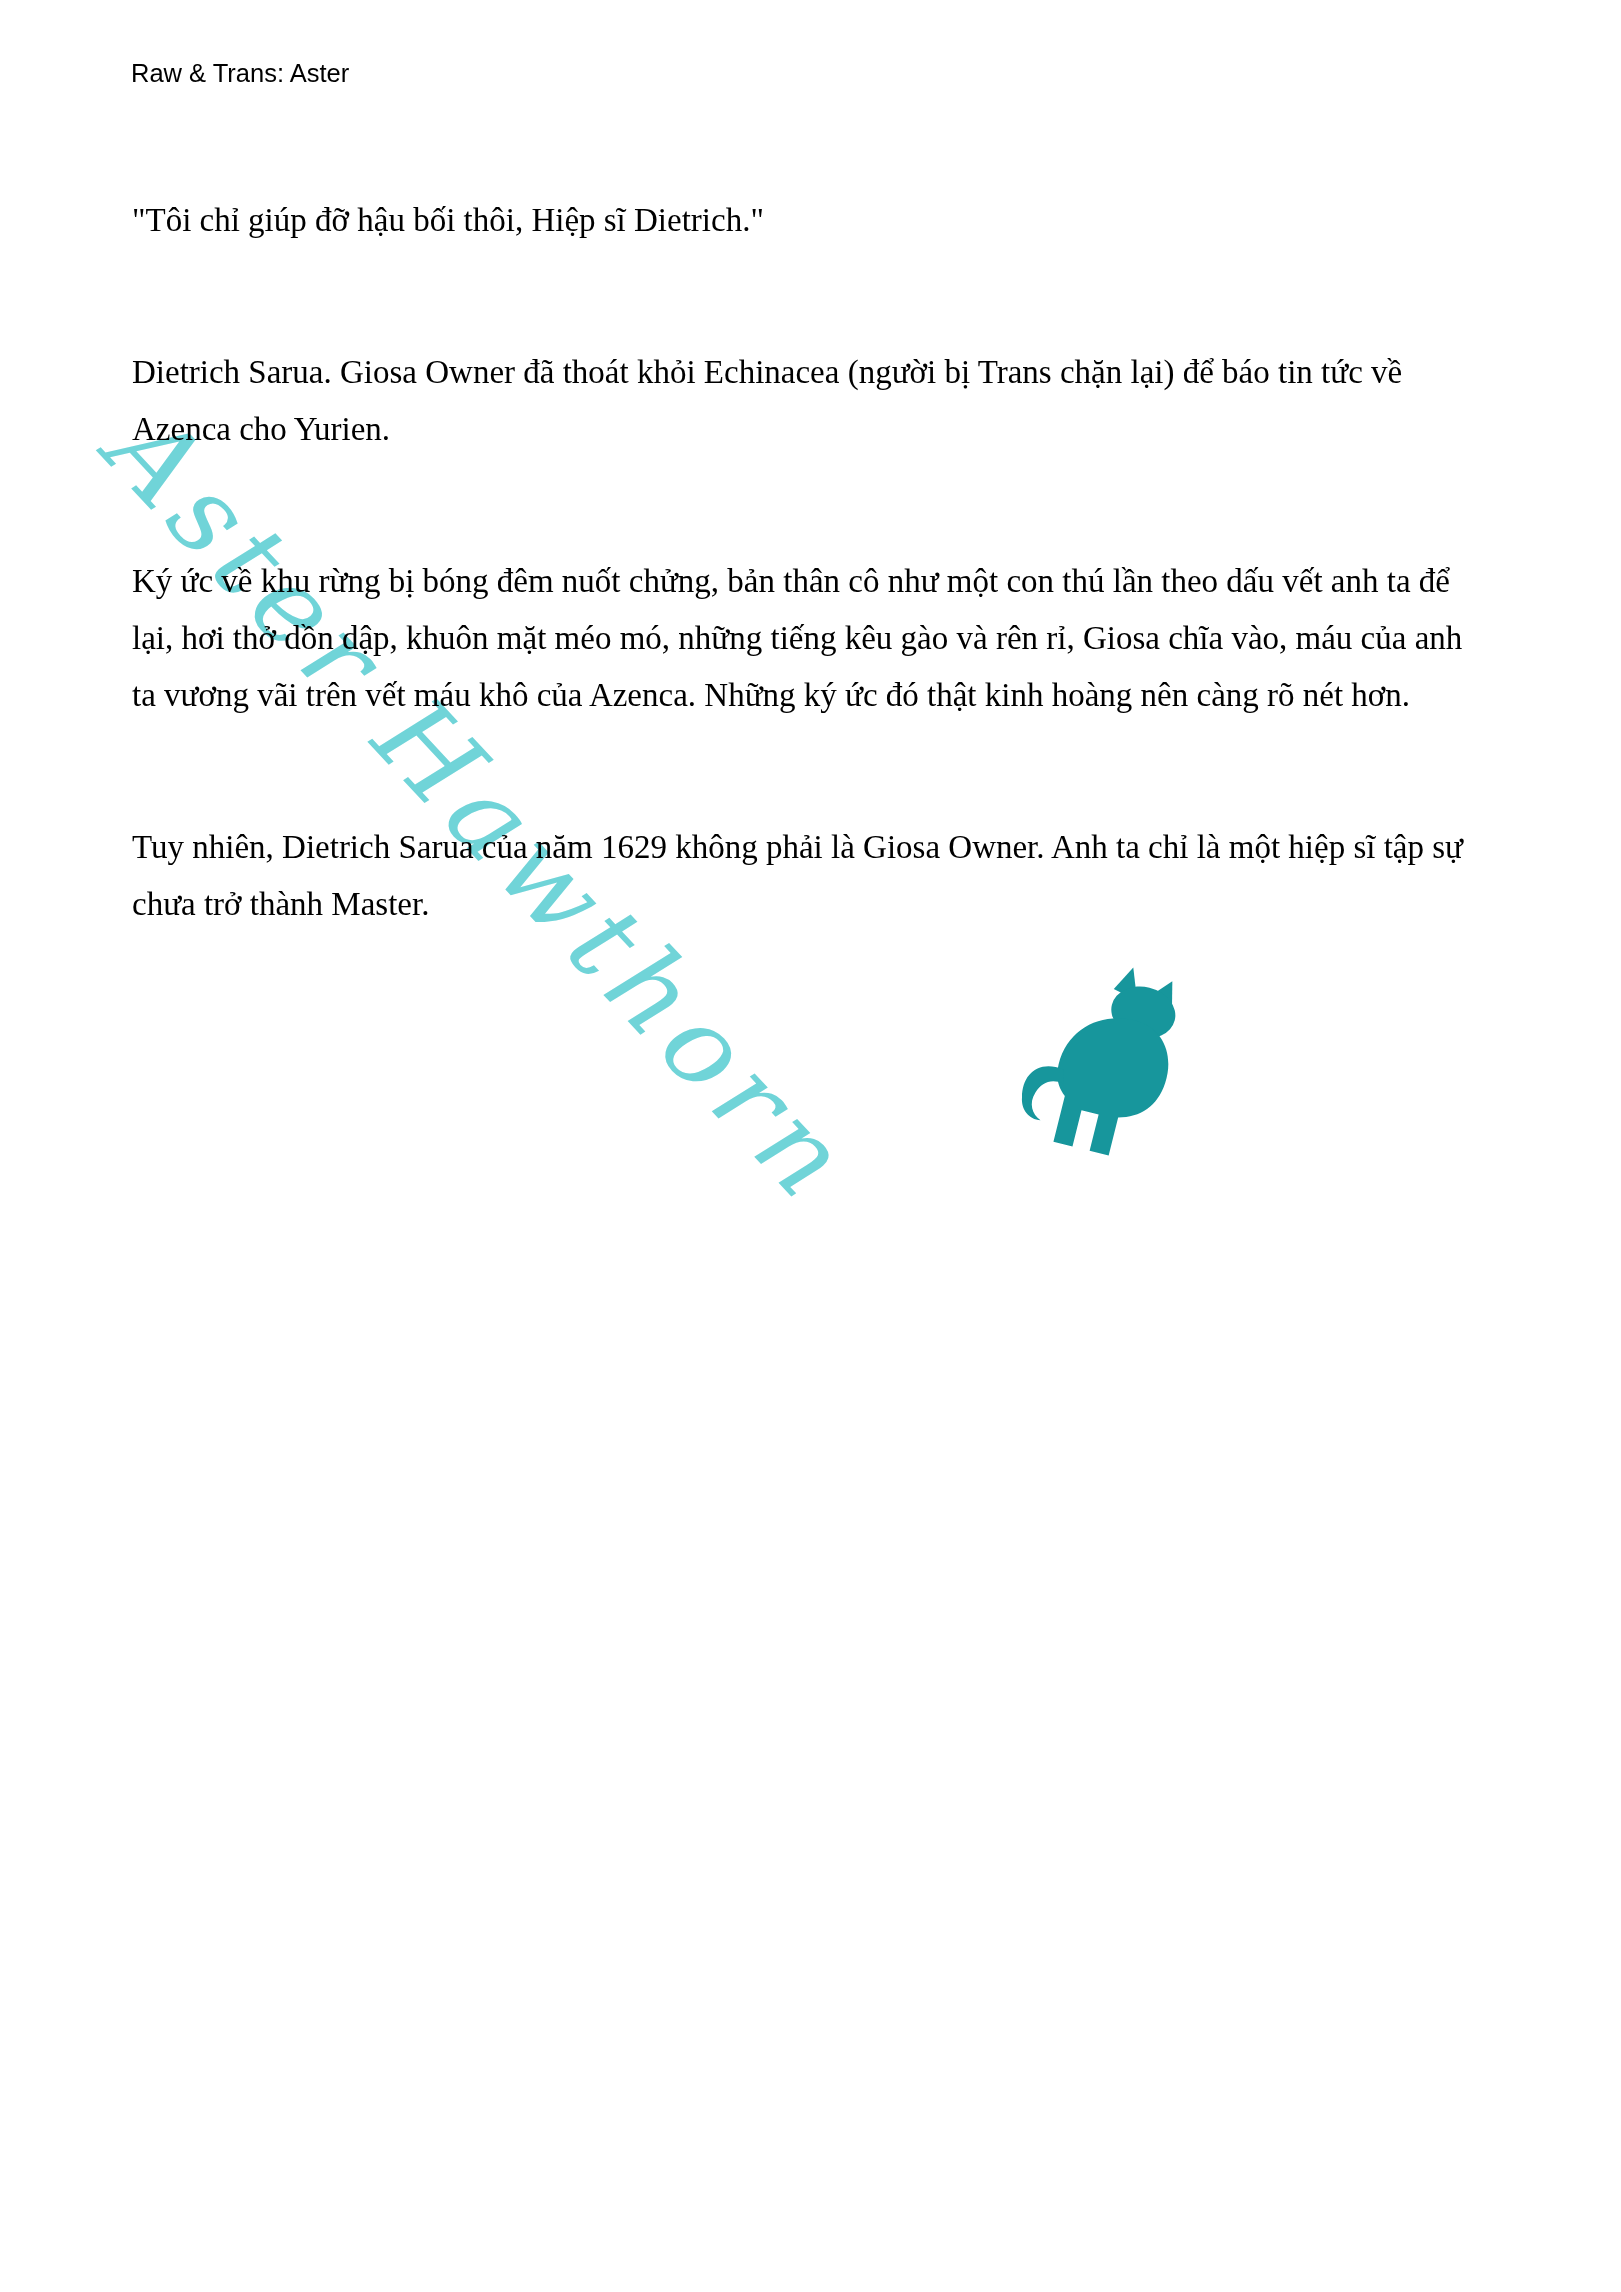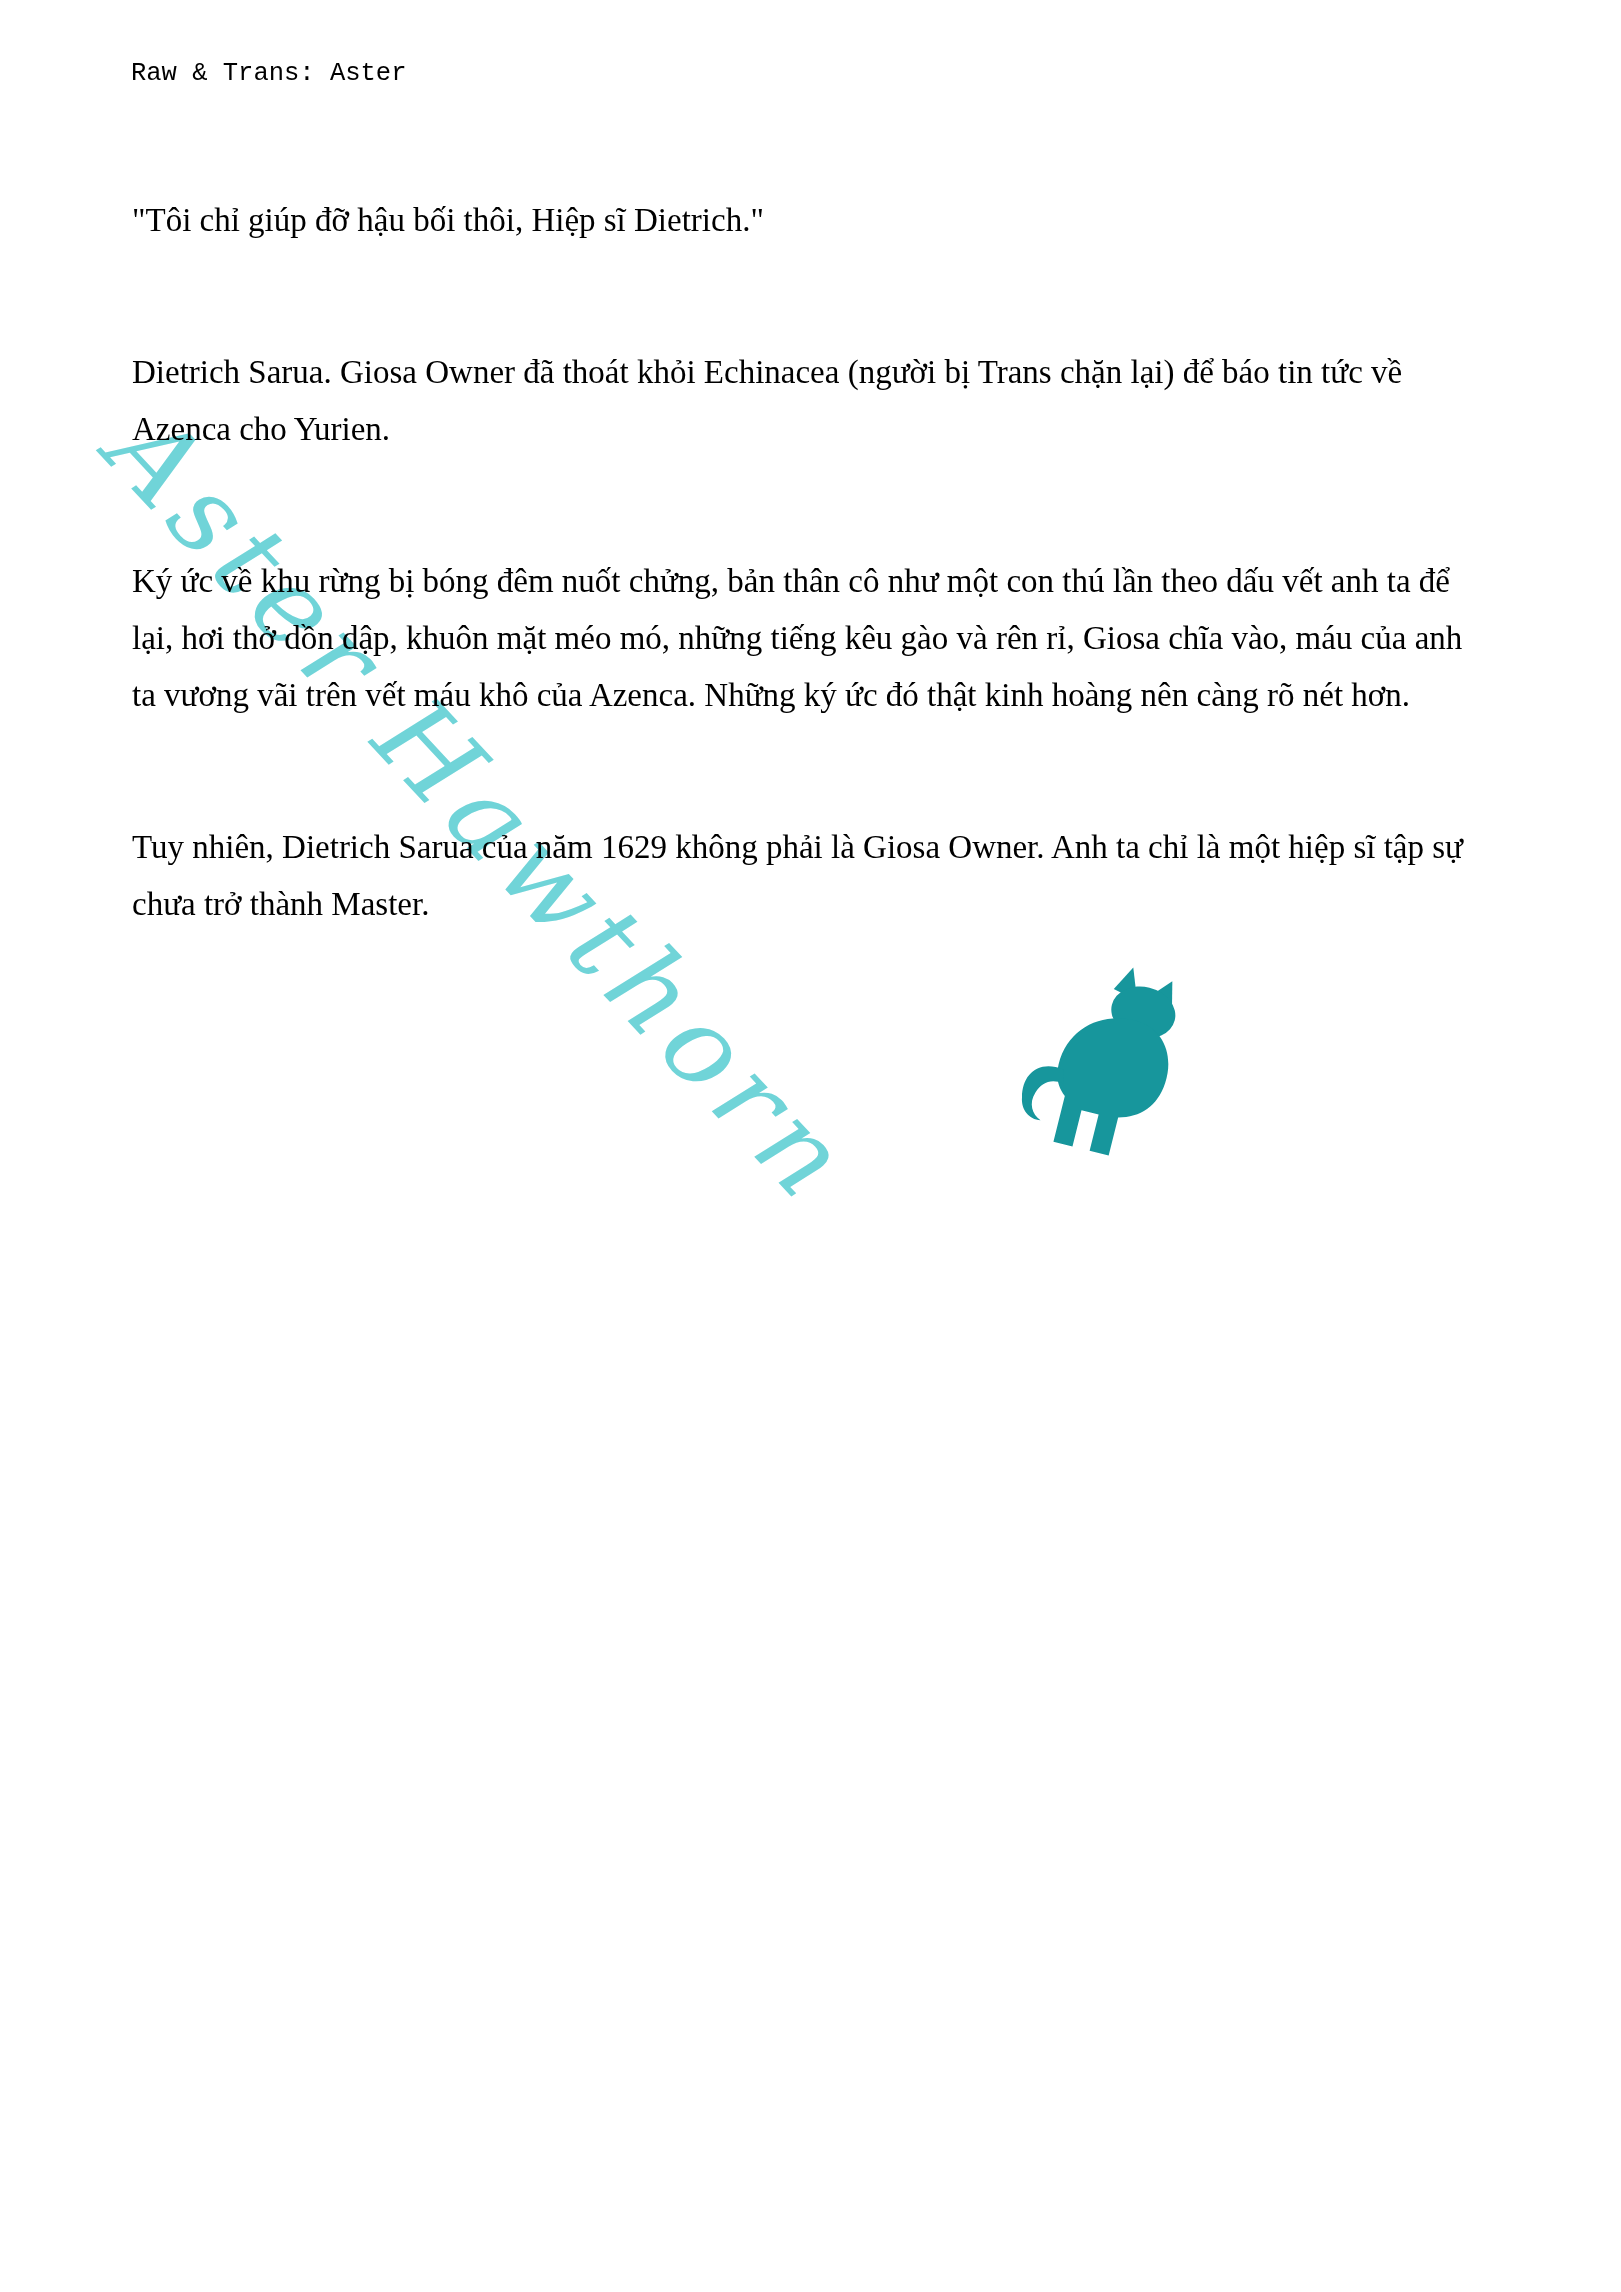--- a/index.html
+++ b/index.html
@@ -13,21 +13,21 @@
     height: 2293px;
     background: #ffffff;
     overflow: hidden;
     font-family: "Liberation Serif", serif;
     color: #000000;
   }
   .header {
     position: absolute;
     top: 59px;
     left: 131px;
-    font-family: Liberation Mono, monospace;
+    font-family: Liberation Sans, sans-serif;
     font-size: 25.5px;
     color: #000000;
     z-index: 3;
   }
   .watermark {
     position: absolute;
     top: 387px;
     left: 176px;
     z-index: 1;
     transform: rotate(47deg);

